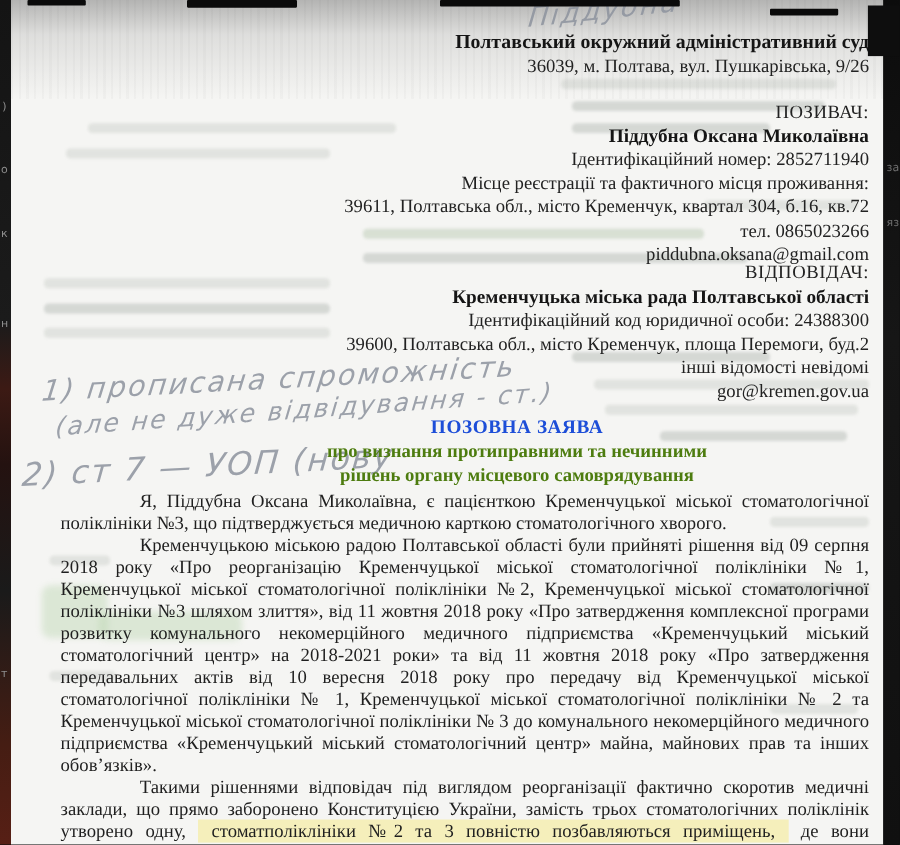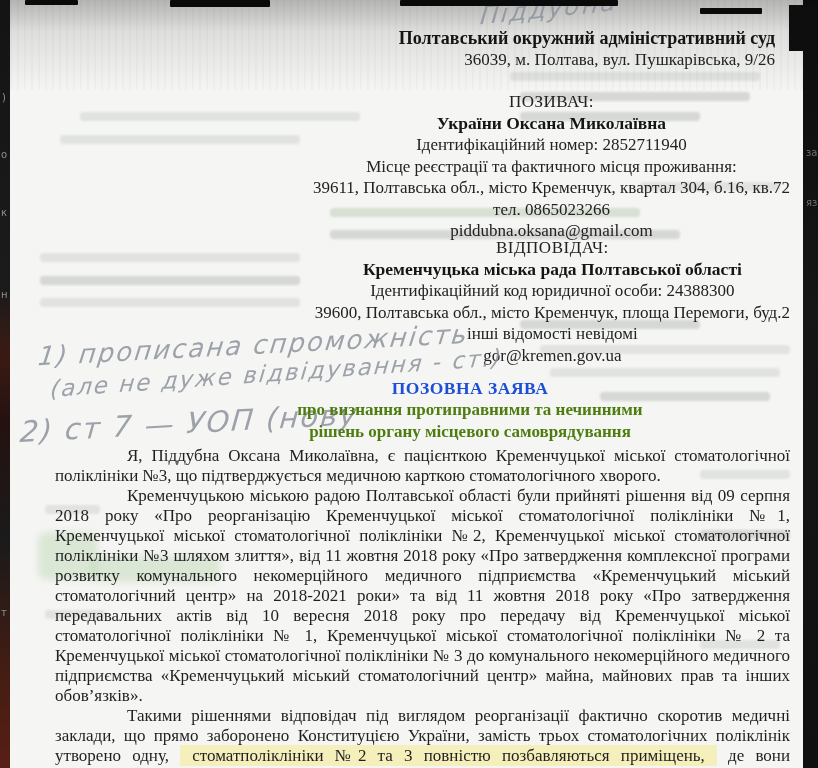--- a/index.html
+++ b/index.html
@@ -41,24 +41,24 @@
     position:absolute;height:9px;border-radius:4px;
     background:rgba(122,136,126,.16);filter:blur(1.3px);
   }
   .bleed.dark{background:rgba(98,114,104,.22);}
   .bleed.greenish{background:rgba(140,170,130,.28);}
   .greenpatch{
     position:absolute;border-radius:8px;
     background:var(--bleed_green,#b8d4ad);opacity:.42;filter:blur(3px);
   }
   
-  .court-block{position:absolute;right:28px;top:27px;text-align:right;line-height:22px;}
+  .court-block{position:absolute;right:13px;top:27px;text-align:right;line-height:22px;}
   .court-name{font-weight:bold;font-size:18px;color:#151515;}
   .court-address{font-size:17px;}
-  .party-block{position:absolute;right:13px;text-align:center;line-height:21.5px;font-size:17px;}
+  .party-block{position:absolute;right:13px;text-align:right;line-height:21.5px;font-size:17px;}
   .plaintiff-block{top:91px;}
   .defendant-block{top:237px;}
   .party-role{letter-spacing:.5px;}
   .party-name{font-weight:bold;font-size:17.5px;color:#151515;}
   .title-block{position:absolute;left:130px;top:377px;width:660px;text-align:center;line-height:22px;}
   .title-main{font-weight:bold;font-size:17.5px;letter-spacing:.5px;color:#1d4ed8;}
   .title-sub{font-weight:bold;font-size:17px;color:#4d7c0f;}
   .body-text{
     position:absolute;left:45px;top:446px;width:735px;
     font-size:17px;line-height:20px;text-align:justify;color:#1f1f1f;
@@ -128,21 +128,21 @@
 
     <div class="hand hand-signature">Піддубна</div>
 
     <div class="court-block">
       <div class="court-name">Полтавський окружний адміністративний суд</div>
       <div class="court-address">36039, м. Полтава, вул. Пушкарівська, 9/26</div>
     </div>
 
     <div class="party-block plaintiff-block">
       <div class="party-role">ПОЗИВАЧ:</div>
-      <div class="party-name">України Оксана Миколаївна</div>
+      <div class="party-name">Піддубна Оксана Миколаївна</div>
       <div>Ідентифікаційний номер: 2852711940</div>
       <div>Місце реєстрації та фактичного місця проживання:</div>
       <div>39611, Полтавська обл., місто Кременчук, квартал 304, б.16, кв.72</div>
       <div>тел. 0865023266</div>
       <div>piddubna.oksana@gmail.com</div>
     </div>
 
     <div class="party-block defendant-block">
       <div class="party-role">ВІДПОВІДАЧ:</div>
       <div class="party-name">Кременчуцька міська рада Полтавської області</div>

